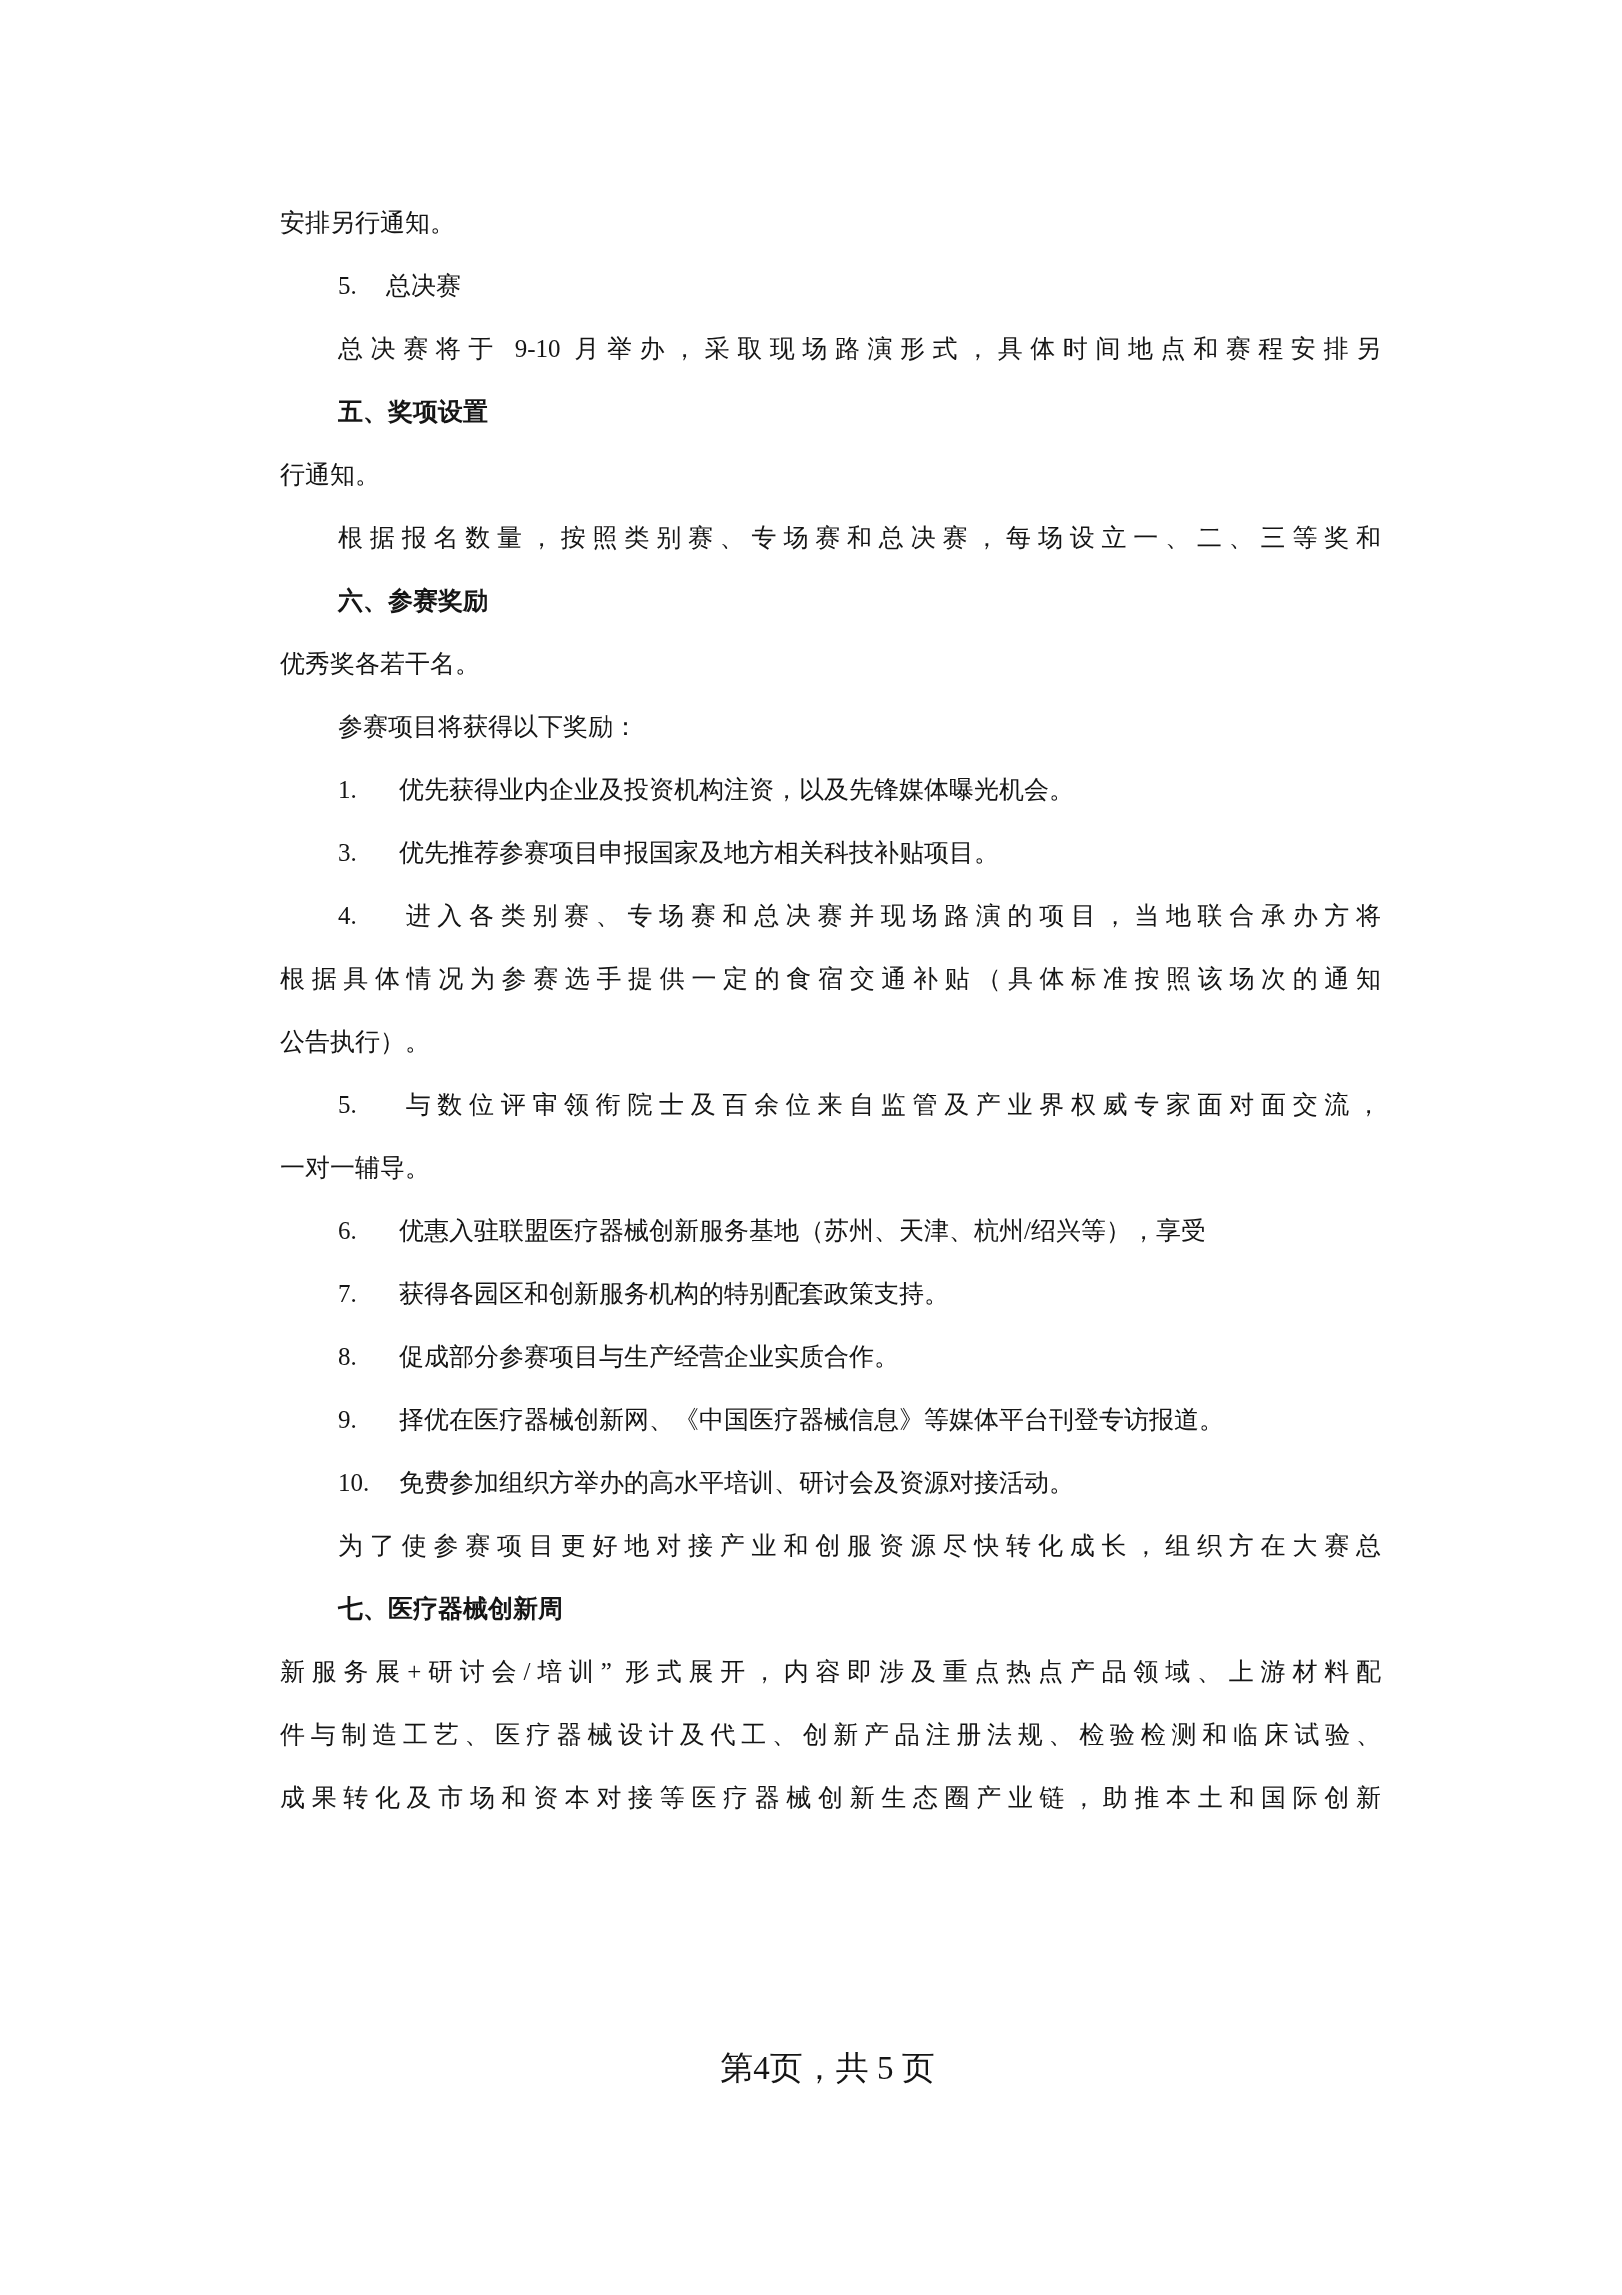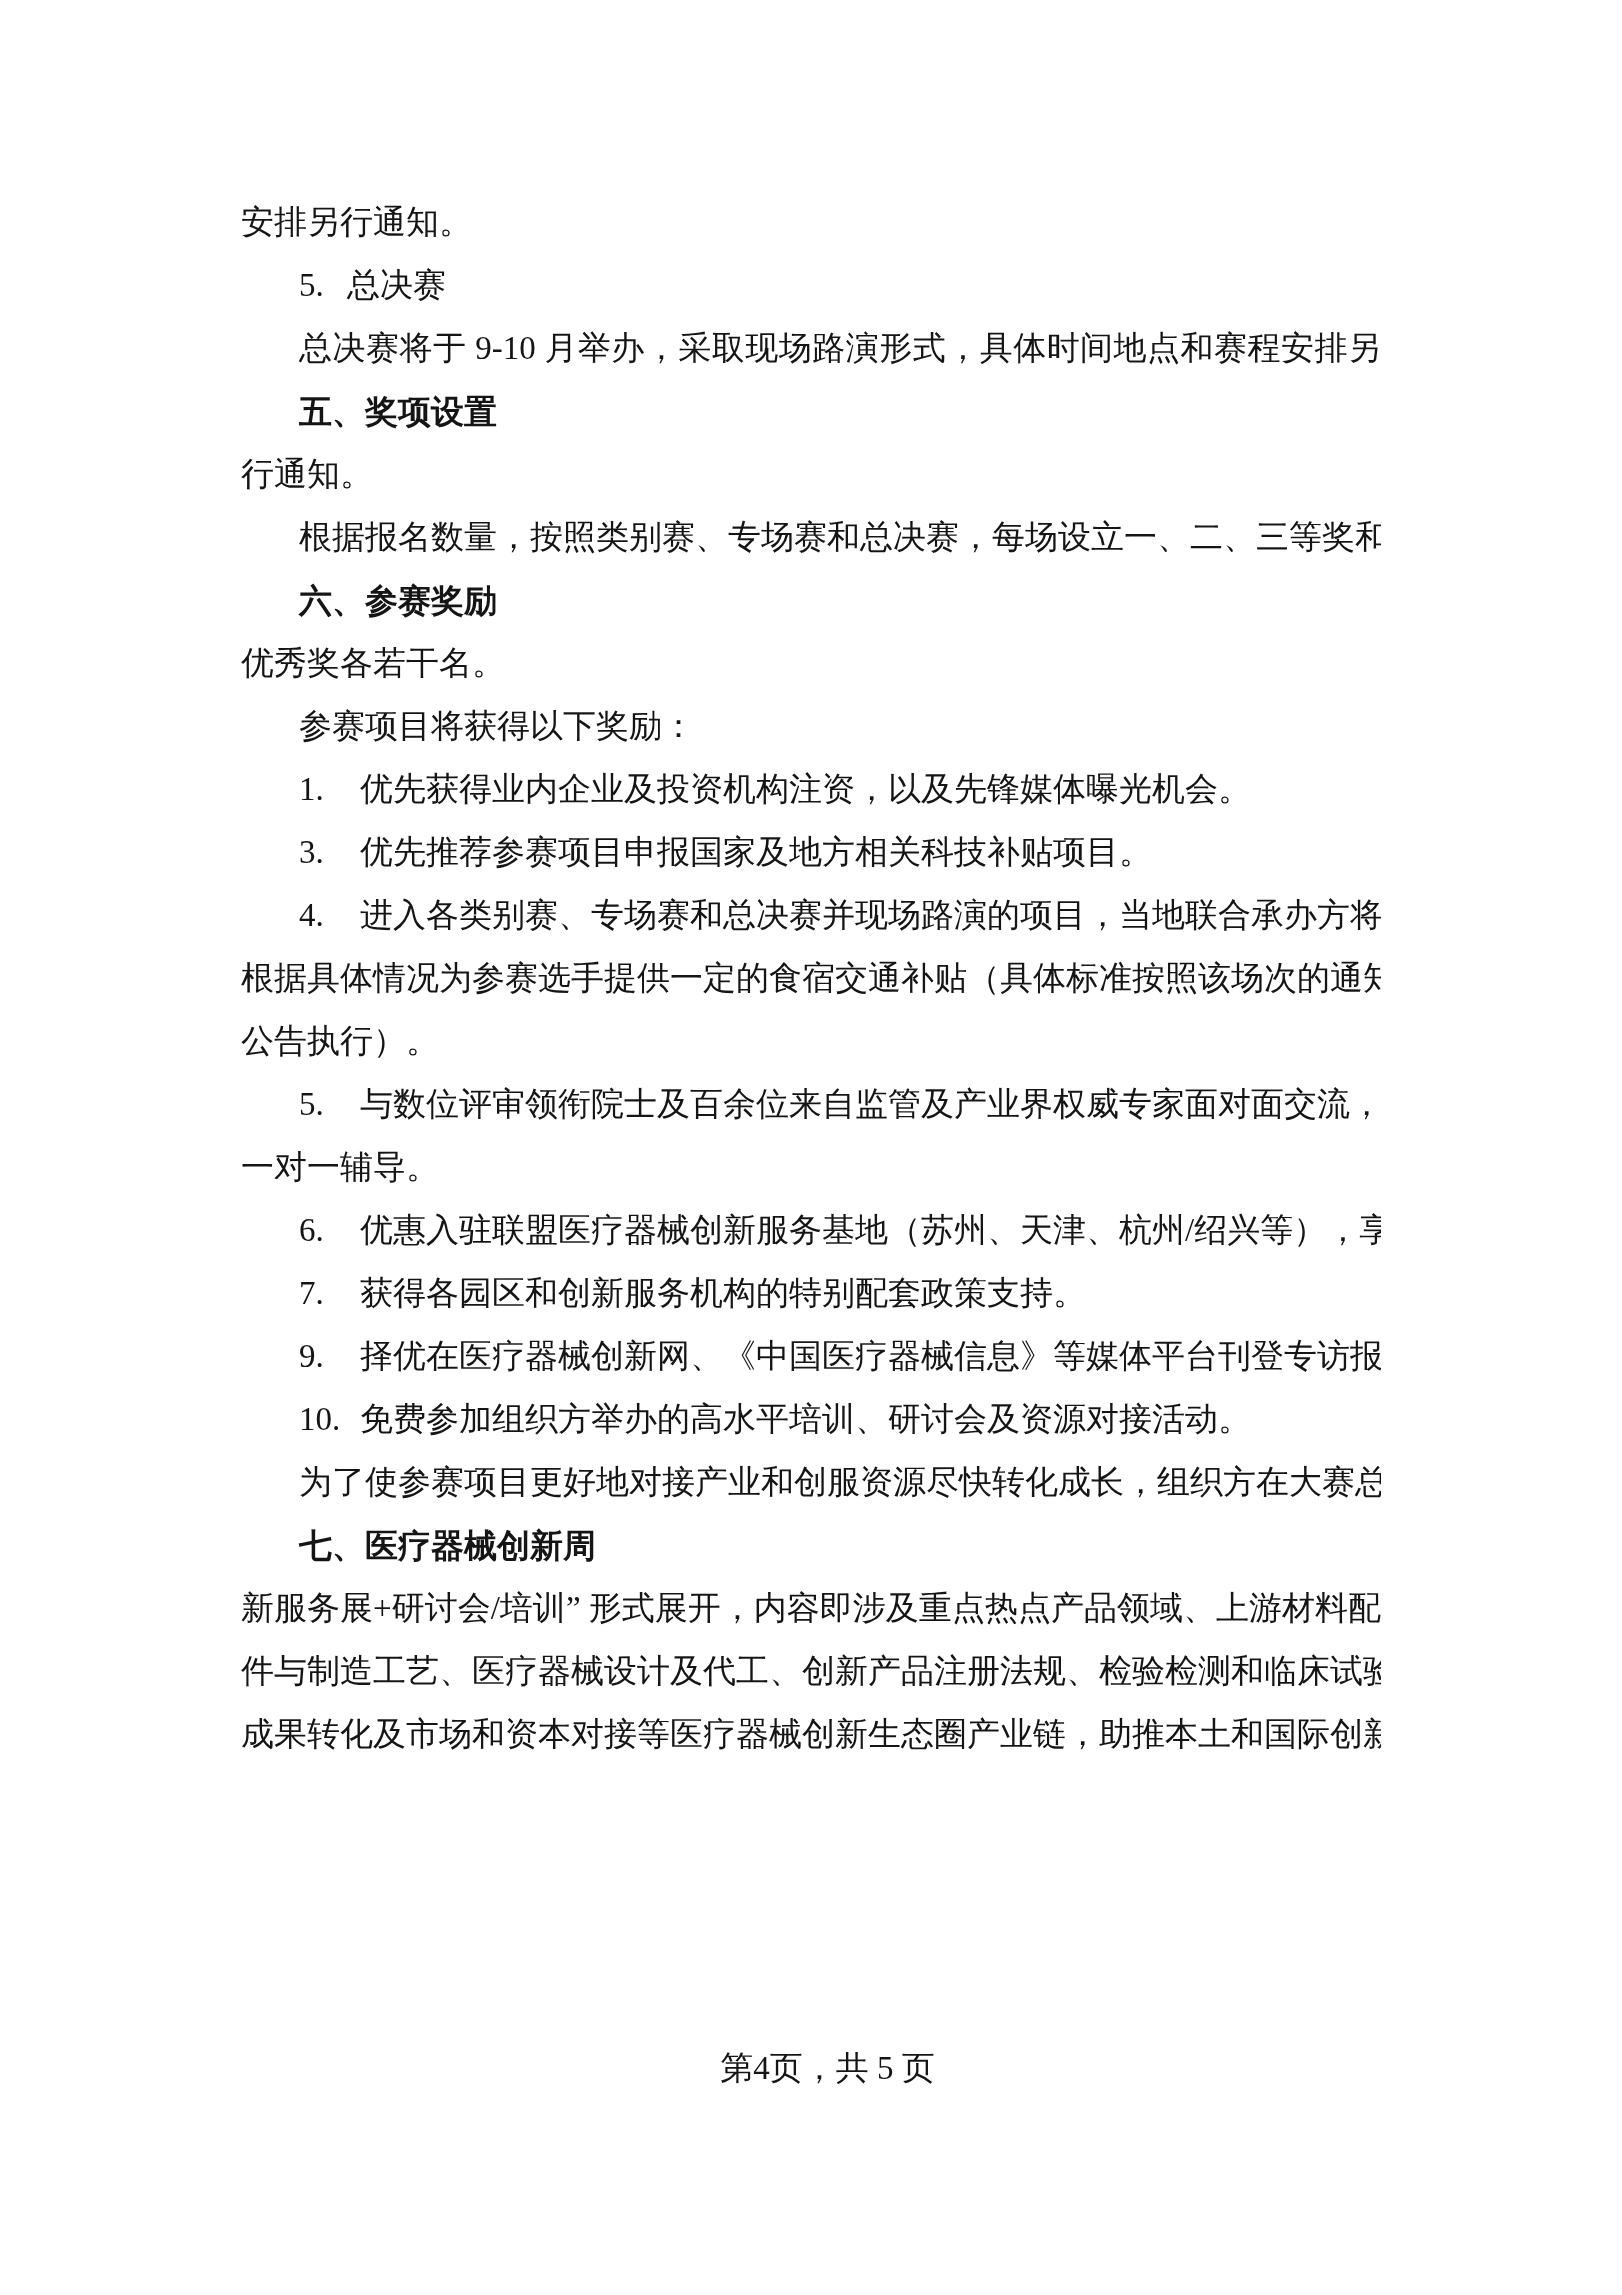--- a/index.html
+++ b/index.html
@@ -12,23 +12,24 @@
     overflow: hidden;
   }
   .content {
     position: absolute;
     left: 241px; top: 191px;
     width: 1140px;
   }
   .line {
     height: 63px;
     line-height: 63px;
-    font-size: 33px;
+    font-size: 25px;
     white-space: nowrap;
     overflow: hidden;
+    margin-left: 39px;
   }
   .ind { padding-left: 58px; }
   .full {
     text-align: justify;
     text-align-last: justify;
     text-justify: inter-ideograph;
   }
   .head {
     font-family: "Liberation Sans", "DejaVu Sans", sans-serif;
     font-weight: 700;
@@ -82,20 +83,23 @@
   <div class="line">一对一辅导。</div>
 
   <div class="line ind">
     <span class="num">6.</span><span>优惠入驻联盟医疗器械创新服务基地（苏州、天津、杭州/绍兴等），享受</span>
   </div>
 
   <div class="line ind">
     <span class="num">7.</span><span>获得各园区和创新服务机构的特别配套政策支持。</span>
   </div>
   <div class="line ind">
+    <span class="num">8.</span><span>促成部分参赛项目与生产经营企业实质合作。</span>
+  </div>
+  <div class="line ind">
     <span class="num">9.</span><span>择优在医疗器械创新网、《中国医疗器械信息》等媒体平台刊登专访报道。</span>
   </div>
   <div class="line ind">
     <span class="num">10.</span><span>免费参加组织方举办的高水平培训、研讨会及资源对接活动。</span>
   </div>
 
   <div class="line ind full">为了使参赛项目更好地对接产业和创服资源尽快转化成长，组织方在大赛总</div>
   <div class="line ind head">七、医疗器械创新周</div>
   <div class="line full">新服务展+研讨会/培训” 形式展开，内容即涉及重点热点产品领域、上游材料配</div>
   <div class="line full">件与制造工艺、医疗器械设计及代工、创新产品注册法规、检验检测和临床试验、</div>

